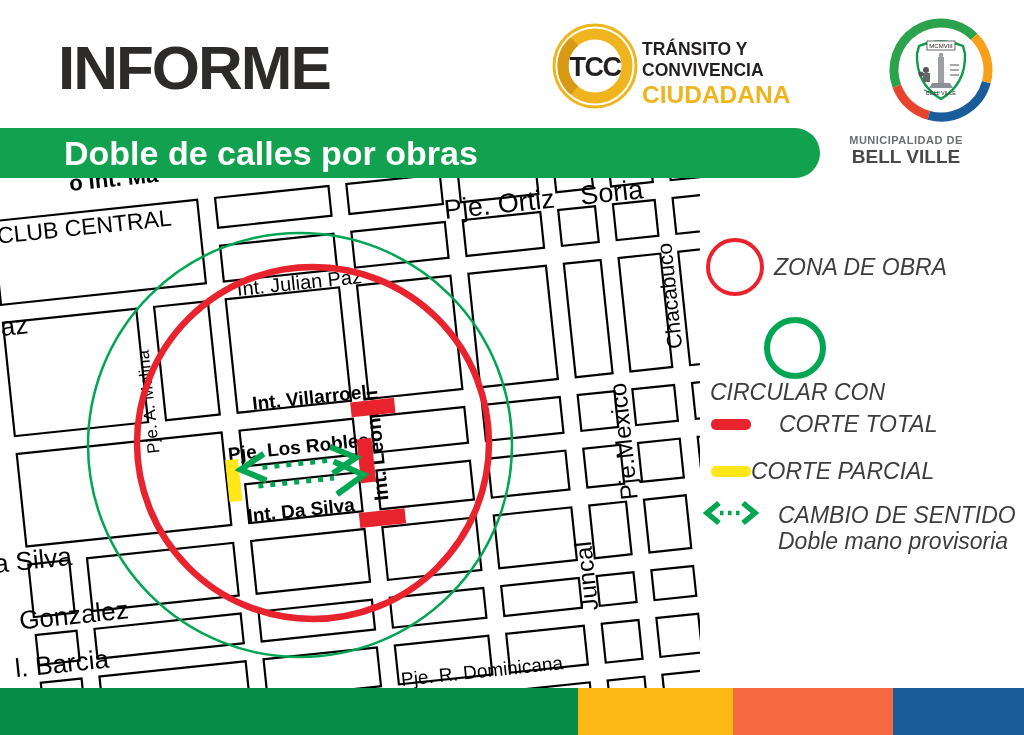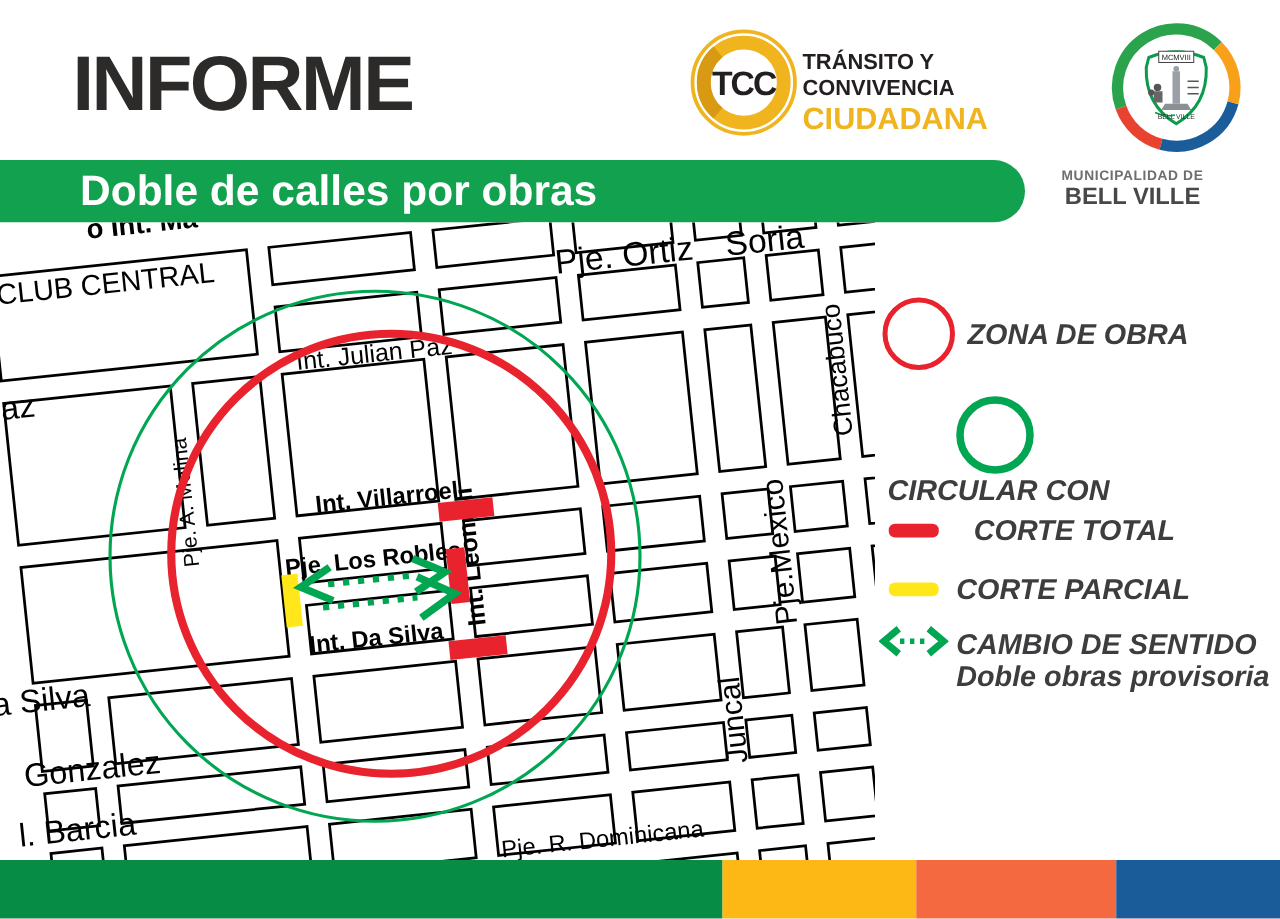--- a/index.html
+++ b/index.html
@@ -19,21 +19,21 @@
   
   .map-svg{position:absolute;left:0;top:178px;background:#fff;}
   .map-svg text{fill:#000;text-anchor:middle;}
   .ml{font-family:"Liberation Sans",sans-serif;}
   .b{font-weight:bold;}
   .blk{fill:#fff;stroke:#000;stroke-width:2.2px;}
   .dash{stroke:var(--green);stroke-width:5;stroke-dasharray:5 7;fill:none;}
   .chev{stroke:var(--green);stroke-width:6;fill:none;stroke-linecap:square;}
   
   .legend{position:absolute;left:700px;top:178px;width:324px;height:510px;background:#fff;
-          color:var(--ltext);font-style:italic;font-weight:bold;}
+          color:var(--ltext);font-style:italic;font-weight:normal;}
   .lg-row{position:absolute;left:0;display:flex;align-items:center;}
   .lg-label{font-size:23px;line-height:26px;}
   .circle-red{width:50px;height:50px;border:4px solid var(--red);border-radius:50%;margin-left:6px;}
   .circle-green{width:50px;height:50px;border:6px solid var(--green);border-radius:50%;margin-left:5px;}
   .bar{width:40px;height:11px;border-radius:5px;margin-left:11px;}
   .bar-red{background:var(--red);}
   .bar-yellow{background:var(--yellow);}
   .t-ml{margin-left:10px;}
   
   .footer{position:absolute;left:0;bottom:0;width:1024px;height:47px;display:flex;}
@@ -208,31 +208,31 @@
       <div class="lg-label t-ml">
         <div>CIRCULAR CON</div>
       </div>
     </div>
     <div class="lg-row" style="top:235px;height:22px;">
       <div class="bar bar-red"></div>
       <div class="lg-label" style="margin-left:28px;">CORTE TOTAL</div>
     </div>
     <div class="lg-row" style="top:282px;height:22px;">
       <div class="bar bar-yellow"></div>
-      <div class="lg-label" style="margin-left:14px;">CORTE PARCIAL</div>
+      <div class="lg-label" style="">CORTE PARCIAL</div>
     </div>
     <div class="lg-row" style="top:320px;align-items:flex-start;">
       <svg width="56" height="26" viewBox="0 0 56 26" style="margin-left:3px;margin-top:2px;">
         <line x1="17" y1="13" x2="39" y2="13" stroke="var(--green)" stroke-width="4.5" stroke-dasharray="3.5 4.5"></line>
         <path d="M16,3 L4,13 L16,23" fill="none" stroke="var(--green)" stroke-width="5.5"></path>
         <path d="M40,3 L52,13 L40,23" fill="none" stroke="var(--green)" stroke-width="5.5"></path>
       </svg>
-      <div class="lg-label" style="margin-left:6px;margin-top:4px;">
+      <div class="lg-label" style="margin-left:19px;margin-top:4px;">
         <div>CAMBIO DE SENTIDO</div>
-        <div>Doble obras provisoria</div>
+        <div>Doble mano provisoria</div>
       </div>
     </div>
   </aside>
 
   <div class="footer">
     <div class="fseg" style="background: rgb(7, 140, 69);"></div>
     <div class="fseg" style="background: rgb(253, 184, 21);"></div>
     <div class="fseg" style="background: rgb(244, 105, 63);"></div>
     <div class="fseg" style="background: rgb(26, 91, 153);"></div>
   </div>

